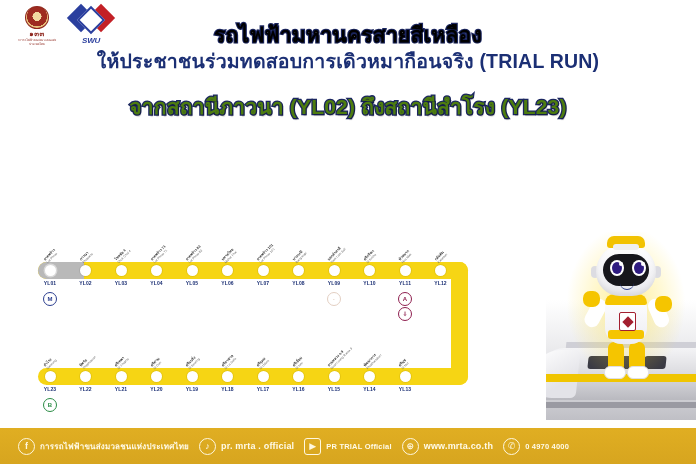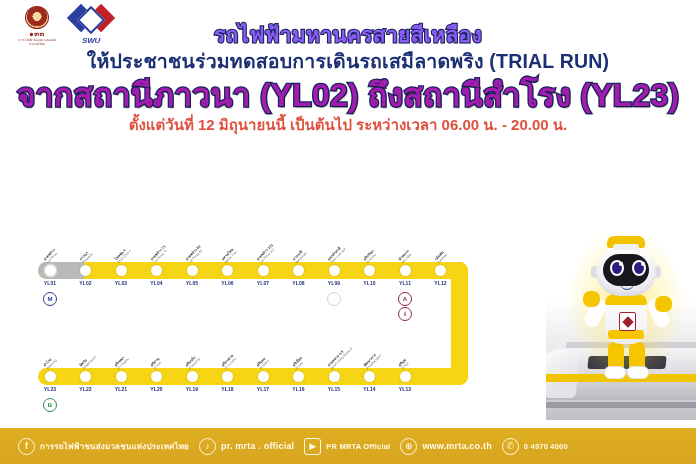--- a/index.html
+++ b/index.html
@@ -32,29 +32,29 @@
   .logo-ebm{width:34px;height:40px;display:flex;flex-direction:column;align-items:center;justify-content:center;}
   .ebm-mark{width:22px;height:22px;background:#15638e;border-radius:2px;position:relative;}
   .ebm-mark:before{content:"";position:absolute;left:4px;top:4px;width:14px;height:5px;background:#fff;}
   .ebm-mark:after{content:"";position:absolute;left:4px;bottom:4px;width:14px;height:5px;background:#fff;}
   .ebm-dot{position:absolute;left:8.5px;top:9px;width:5px;height:5px;border-radius:50%;background:#d4332b;}
   .ebm-word{font-size:8px;font-weight:bold;color:#15638e;letter-spacing:1px;margin-top:1px;}
 
   
   .headline{position:absolute;left:0;top:22px;width:696px;text-align:center;}
   .h-yellow{
-    font-size:21px;font-weight:bold;color:#8b5cf6;line-height:26px;letter-spacing:.3px;
+    font-size:21px;font-weight:bold;color:#000000;line-height:26px;letter-spacing:.3px;
     -webkit-text-stroke:2.2px #1b2660;paint-order:stroke fill;
     text-shadow:0 1px 0 rgba(0,0,0,.22);
   }
   .h-navy{font-size:20px;font-weight:bold;color:#1b2f74;line-height:27px;letter-spacing:.2px;}
   .h-navy.l3{font-size:19.5px;}
   .h-big-yellow{
-    margin-top:4px;
-    font-size:32px;font-weight:bold;color:#a21caf;line-height:32px;letter-spacing:.2px;
+    margin-top:16px;
+    font-size:21px;font-weight:bold;color:#4d7c0f;line-height:32px;letter-spacing:.2px;
     -webkit-text-stroke:2.6px #1b2660;paint-order:stroke fill;
     text-shadow:1px 2px 1px rgba(0,0,0,.25);
   }
   .h-red{margin-top:4px;font-size:15px;font-weight:bold;color:#e0503f;line-height:20px;}
 
   
   .map{position:absolute;left:0;top:214px;width:696px;height:200px;}
   .line-top{position:absolute;left:38px;top:48px;width:430px;height:17px;background:#f6d514;border-radius:9px;}
   .line-bot{position:absolute;left:38px;top:154px;width:430px;height:17px;background:#f6d514;border-radius:9px;}
   .line-right{position:absolute;left:451px;top:48px;width:17px;height:123px;background:#f6d514;border-radius:9px;}
@@ -155,23 +155,22 @@
         <span class="swu-dia l"></span>
           <span class="swu-dia r"></span>
           <span class="swu-dia c"></span>
       </div>
       <div class="swu-word">SWU</div>
     </div>
   </div>
 
   <div class="headline">
     <div class="h-yellow">รถไฟฟ้ามหานครสายสีเหลือง</div>
-    <div class="h-navy l3">ให้ประชาชนร่วมทดสอบการเดินรถเสมืลาดพริง (TRIAL RUN)</div>
+    <div class="h-navy l3">ให้ประชาชนร่วมทดสอบการเดิวหมากือนจริง (TRIAL RUN)</div>
     <div class="h-big-yellow">จากสถานีภาวนา (YL02) ถึงสถานีสำโรง (YL23)</div>
-    <div class="h-red">ตั้งแต่วันที่ 12 มิถุนายนนี้ เป็นต้นไป ระหว่างเวลา 06.00 น. - 20.00 น.</div>
   </div>
 
   <div class="map">
     <div class="line-top"></div>
     <div class="line-right"></div>
     <div class="line-bot"></div>
     <div class="line-grey"></div>
     <div id="stations-top">
         <div class="stn hollow" style="left: 44.5px; top: 51px;"></div>
         <div class="lbl" style="left: 49px; top: 42px;"><span>ลาดพร้าว</span><span class="en">Lat Phrao</span></div>
@@ -303,21 +302,21 @@
       <div class="f-item">
         <span class="f-ic">f</span>
         <span class="f-tx th">การรถไฟฟ้าขนส่งมวลชนแห่งประเทศไทย</span>
       </div>
       <div class="f-item">
         <span class="f-ic">♪</span>
         <span class="f-tx big">pr. mrta . official</span>
       </div>
       <div class="f-item">
         <span class="f-ic sq">▶</span>
-        <span class="f-tx ">PR MRTA Official</span>
+        <span class="f-tx ">PR TRIAL Official</span>
       </div>
       <div class="f-item">
         <span class="f-ic">⊕</span>
         <span class="f-tx big">www.mrta.co.th</span>
       </div>
       <div class="f-item">
         <span class="f-ic">✆</span>
         <span class="f-tx ">0 4970 4000</span>
       </div>
     </div>

